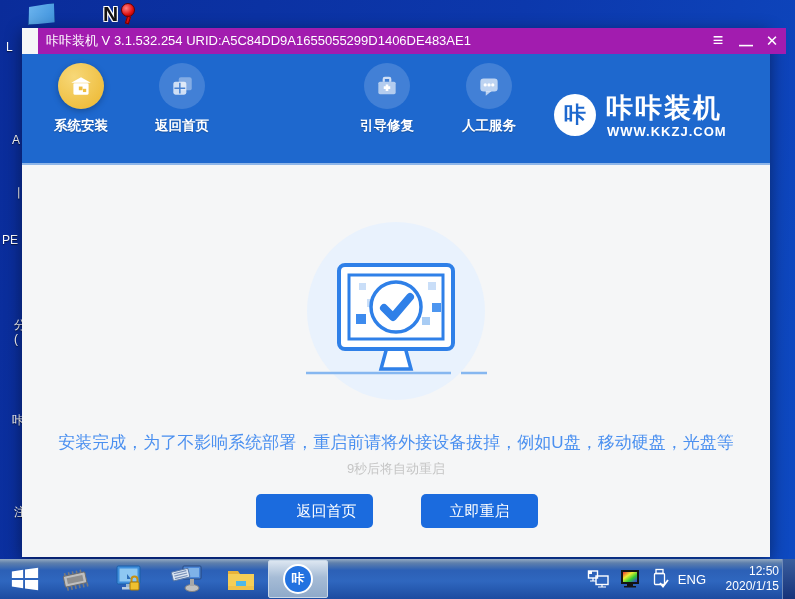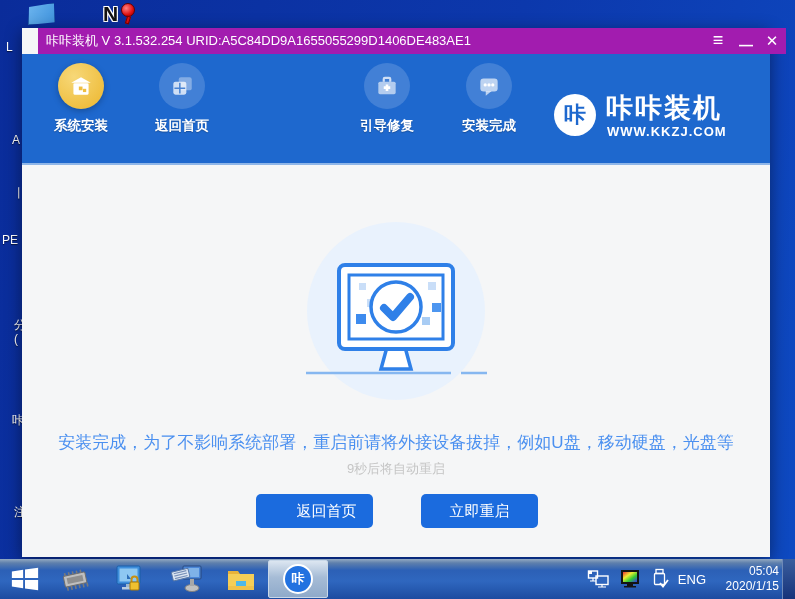--- a/index.html
+++ b/index.html
@@ -155,21 +155,21 @@
     <div class="nav-item ni4">
       <div class="nav-circle">
         <svg width="26" height="26" viewBox="0 0 24 24">
           <rect x="4" y="5" width="16" height="12" rx="3" fill="rgba(255,255,255,.65)"></rect>
           <polygon points="9,16.5 9,21 14.5,16.5" fill="rgba(255,255,255,.65)"></polygon>
           <circle cx="8.5" cy="11" r="1.5" fill="#fff"></circle>
           <circle cx="12" cy="11" r="1.5" fill="#fff"></circle>
           <circle cx="15.5" cy="11" r="1.5" fill="#fff"></circle>
         </svg>
       </div>
-      <div class="nav-label">安装完成</div>
+      <div class="nav-label">人工服务</div>
     </div>
 
     <div class="logo">
       <div class="logo-badge">咔</div>
       <div class="logo-title">咔咔装机</div>
       <div class="logo-url">WWW.KKZJ.COM</div>
     </div>
   </div>
 
   <div class="content">
@@ -279,18 +279,18 @@
       <rect x="7" y="15" width="6" height="2" fill="#141414"></rect>
       <rect x="4" y="17" width="12" height="1.5" fill="#141414"></rect>
     </svg>
     <svg width="18" height="22" viewBox="0 0 18 22">
       <rect x="5" y="1.5" width="7" height="4" fill="none" stroke="#fff" stroke-width="1.3"></rect>
       <rect x="3.5" y="5.5" width="10" height="11" rx="1" fill="none" stroke="#fff" stroke-width="1.3"></rect>
       <path d="M9 15 l3 3.5 L17 12" fill="none" stroke="#fff" stroke-width="1.8"></path>
     </svg>
     <span class="tray-lang">ENG</span>
     <div class="tray-clock">
-      <div>05:04</div>
+      <div>12:50</div>
       <div>2020/1/15</div>
     </div>
   </div>
   <div class="show-desktop"></div>
 </div>
 
 </body></html>

